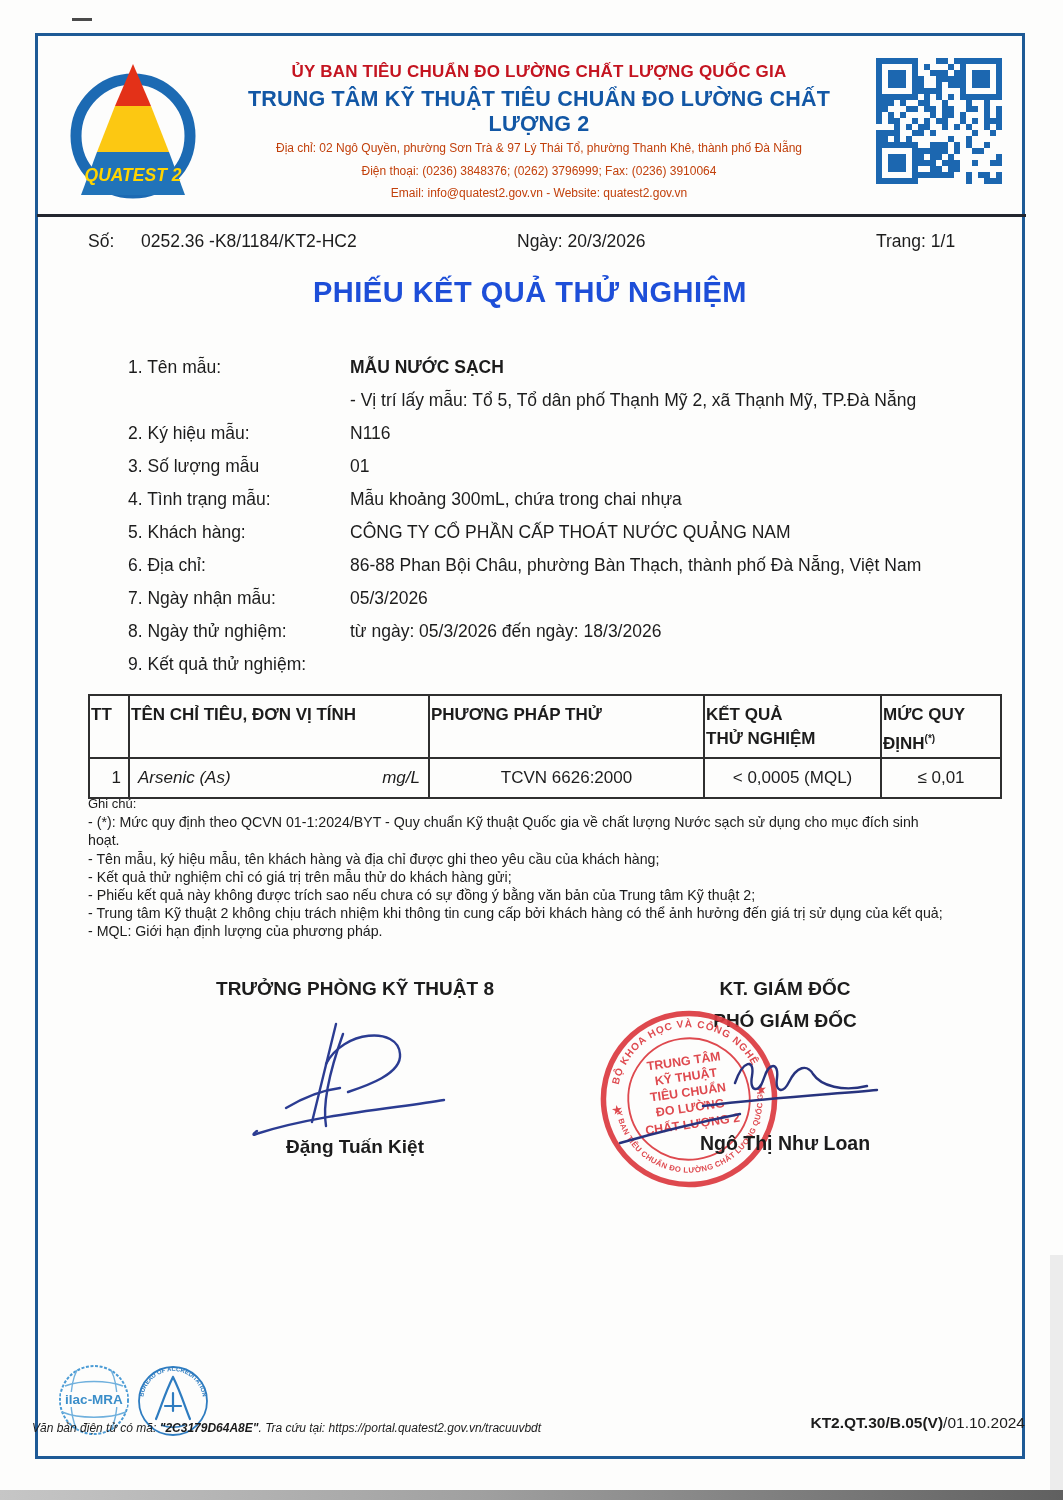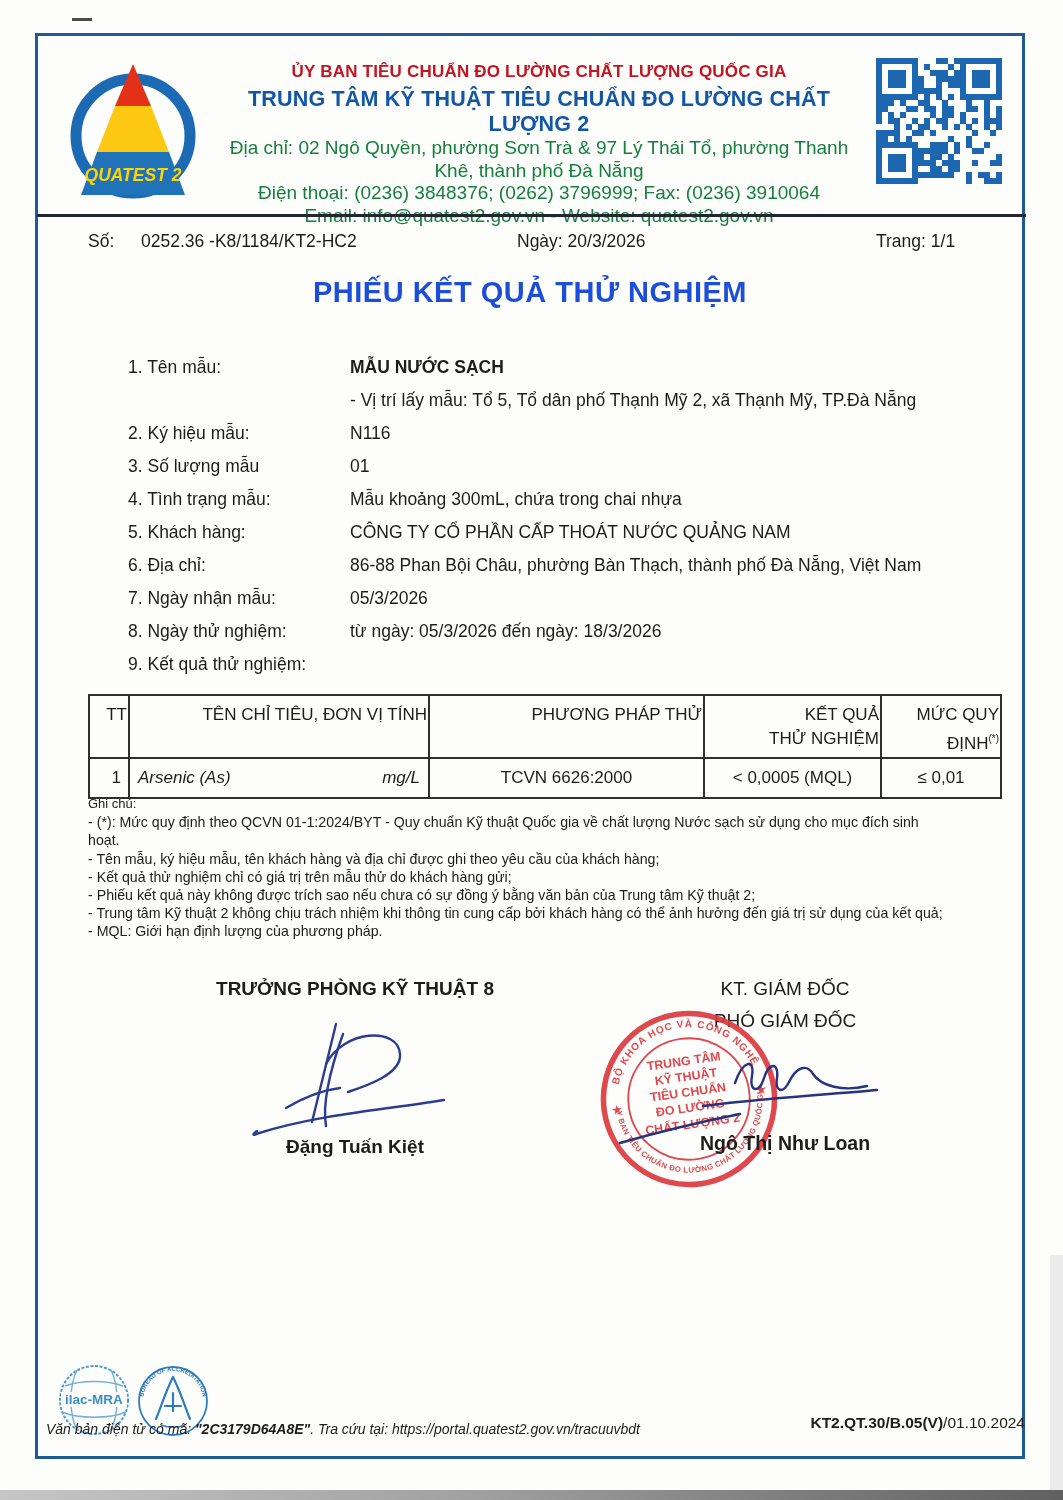--- a/index.html
+++ b/index.html
@@ -17,21 +17,21 @@
 
   
   .border-box{left:35px;top:33px;width:990px;height:1426px;border:3px solid #1e5a96;box-sizing:border-box;}
   .divider{left:37px;top:214px;width:989px;height:3px;background:#23262e;}
 
   
   .logo-wrap{left:62px;top:56px;width:142px;height:148px;}
   .header-text{left:208px;top:62px;width:662px;text-align:center;}
   .h-agency{color:#c41420;font-weight:bold;font-size:17px;letter-spacing:.2px;}
   .h-center{color:#1257a5;font-weight:bold;font-size:21.5px;margin-top:5px;letter-spacing:.2px;}
-  .h-small{color:#15803d;font-size:19px;line-height:22.5px;}
+  .h-small{color:#c2410c;font-size:12px;line-height:22.5px;}
   .h-small:first-of-type{margin-top:4px;}
   .qr-wrap{left:876px;top:58px;width:126px;height:126px;}
 
   
   .meta{left:0;top:231px;width:1063px;height:26px;font-size:17.5px;}
   .meta span{position:absolute;white-space:nowrap;}
   .m-so{left:88px;}
   .m-soval{left:141px;}
   .m-date{left:517px;}
   .m-page{left:876px;}
@@ -43,45 +43,45 @@
   
   .fields{left:88px;top:351px;width:900px;font-size:17.5px;line-height:33px;}
   .frow{display:flex;margin-left:40px;}
   .flabel{width:222px;flex:none;}
   .fvalue{flex:1;}
   .fbold{font-weight:bold;}
 
   
   table.results{left:88px;top:694px;width:912px;position:absolute;border-collapse:collapse;table-layout:fixed;}
   table.results th,table.results td{border:2px solid #2f2f2f;font-size:17px;}
-  table.results th{font-weight:normal;text-align:right;vertical-align:top;padding-top:7px;line-height:24px;height:57px;box-sizing:border-box;margin-top:28px;}
+  table.results th{font-weight:bold;text-align:left;vertical-align:top;padding-top:7px;line-height:24px;height:57px;box-sizing:border-box;margin-top:28px;}
   table.results td{height:40px;box-sizing:border-box;vertical-align:middle;}
   td.c-tt{text-align:right;padding-right:7px;}
   td.c-name{padding:0 8px;}
   .name-flex{display:flex;justify-content:space-between;align-items:center;font-style:italic;}
   td.c-center{text-align:center;}
   sup.limit-sup{font-size:10px;}
 
   
   .notes{left:88px;top:795px;width:862px;font-size:14.2px;line-height:18.2px;}
   .notes .ntitle{font-weight:normal;font-size:13px;}
 
   
   .sig-title-left{left:180px;top:978px;width:350px;text-align:center;font-weight:bold;font-size:19px;}
-  .sig-title-right{left:640px;top:973px;width:290px;text-align:center;font-weight:normal;font-size:19px;line-height:32px;}
+  .sig-title-right{left:640px;top:973px;width:290px;text-align:center;font-weight:bold;font-size:19px;line-height:32px;}
   .stamp-wrap{left:597px;top:1007px;width:184px;height:184px;opacity:.92;}
   .sig-left-wrap{left:248px;top:1022px;width:200px;height:120px;}
   .sig-right-wrap{left:600px;top:1038px;width:300px;height:110px;}
   .sig-name-left{left:205px;top:1136px;width:300px;text-align:center;font-weight:bold;font-size:19px;}
   .sig-name-right{left:660px;top:1132px;width:250px;text-align:center;font-weight:bold;font-size:19.5px;}
 
   
   .ilac-wrap{left:57px;top:1362px;width:74px;height:76px;}
   .boa-wrap{left:135px;top:1359px;width:76px;height:80px;}
-  .footer-doc{left:46px;top:1421px;width:700px;font-style:italic;font-size:14px;}
+  .footer-doc{left:32px;top:1421px;width:700px;font-style:italic;font-size:12px;}
   .footer-doc b{font-weight:bold;}
   .form-code{left:735px;top:1414px;width:290px;text-align:right;font-size:15.5px;}
   .form-code b{font-weight:bold;}
 </style>
 </head>
 <body>
 
 <div class="abs dash-artifact"></div>
 <div class="abs right-strip"></div>
 <div class="abs bottom-strip"></div>

